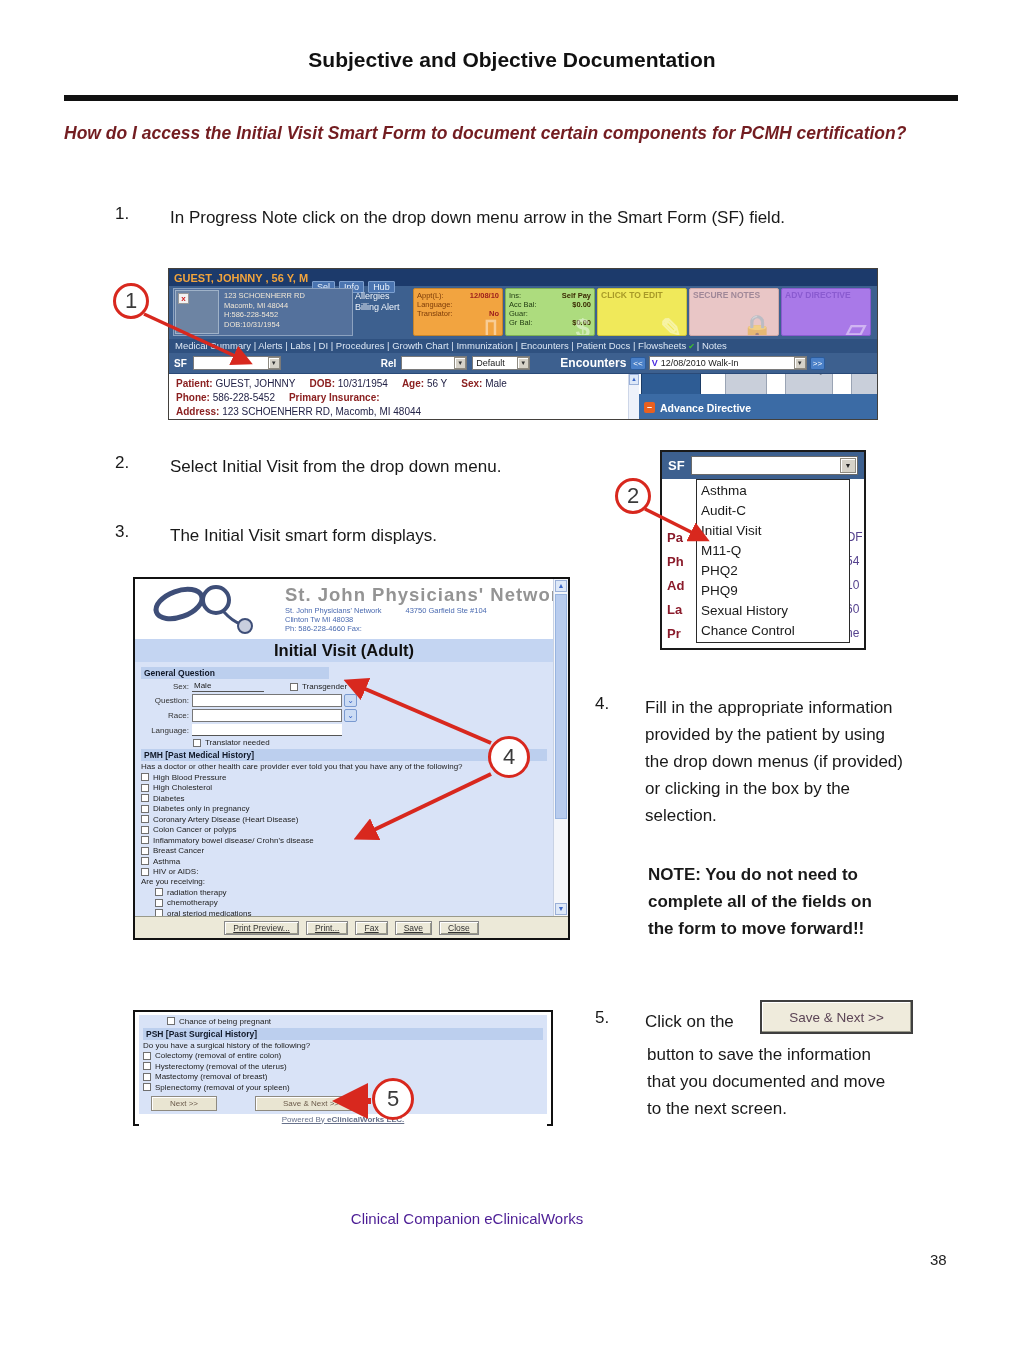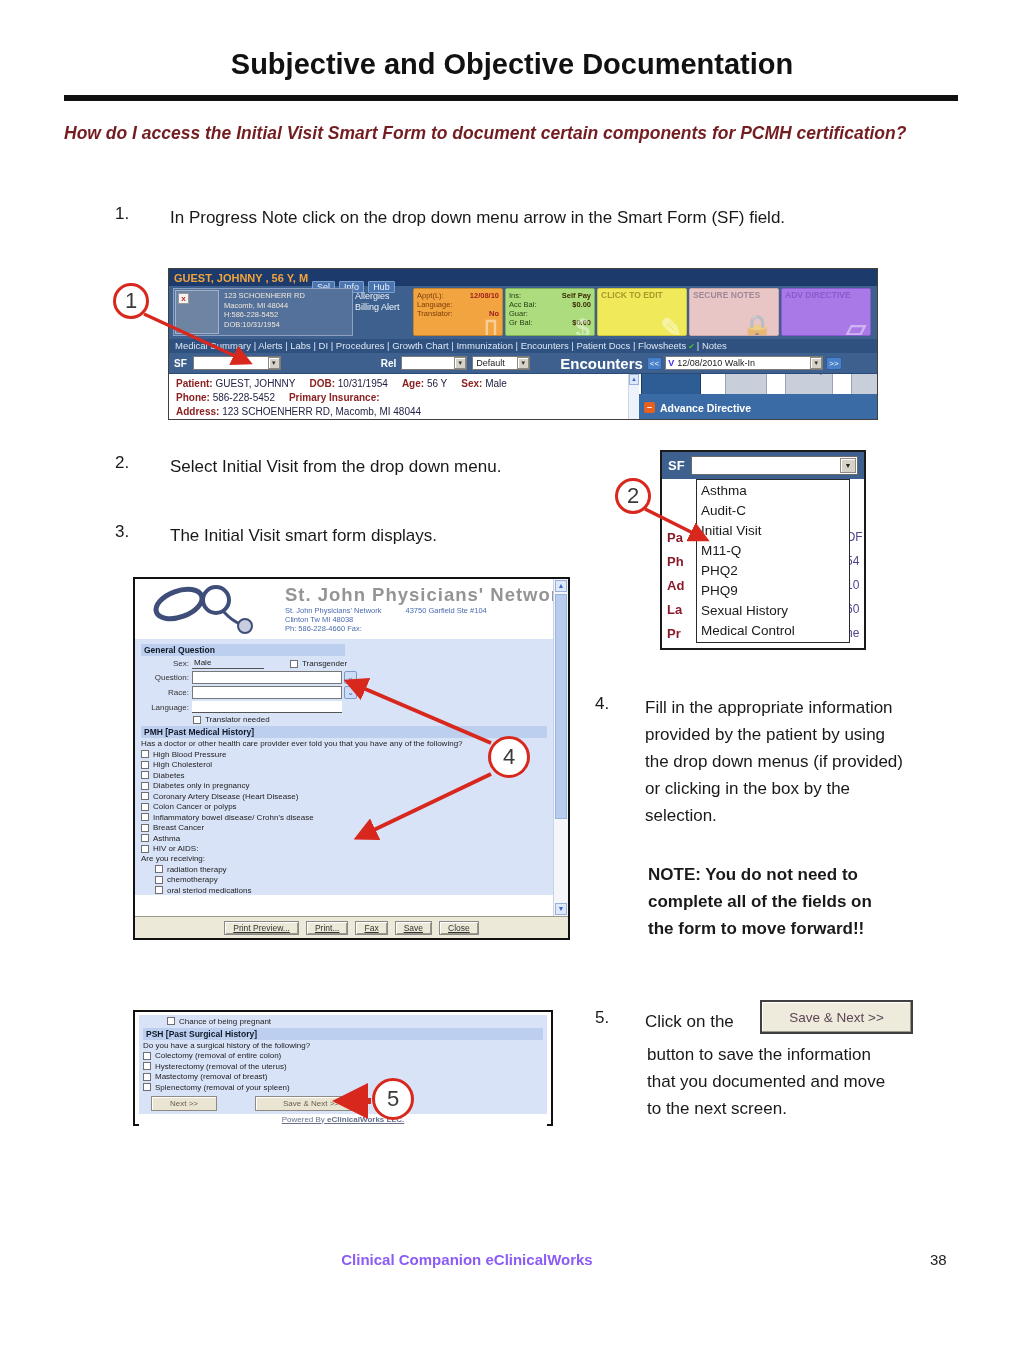--- a/index.html
+++ b/index.html
@@ -2,35 +2,35 @@
 <html><head>
 <meta charset="utf-8">
 <style>
   * { margin:0; padding:0; box-sizing:border-box; }
   html,body { background:#fff; }
   body { width:1024px; height:1365px; position:relative; font-family:"Liberation Sans", sans-serif; color:#1c1c1c; overflow:hidden; }
 
   .abs { position:absolute; }
 
   
-  #doc-title { top:48px; left:0; width:1024px; text-align:center; font-size:29px; font-weight:bold; color:#111; }
+  #doc-title { top:48px; left:0; width:1024px; text-align:center; font-size:21px; font-weight:bold; color:#111; }
   #title-rule { top:95px; left:64px; width:894px; height:4px; border-top:4px solid #111; border-bottom:2px solid #111; }
   #question { top:120px; left:64px; width:850px; font-size:17.5px; font-weight:bold; font-style:italic; color:#731d21; line-height:26px; }
   .step-num { font-size:17px; color:#191919; }
   .step-text { font-size:17px; color:#191919; line-height:27px; }
   #s1-num{ top:204px; left:115px; } #s1-text{ top:204px; left:170px; width:620px; }
   #s2-num{ top:453px; left:115px; } #s2-text{ top:453px; left:170px; width:480px; }
   #s3-num{ top:522px; left:115px; } #s3-text{ top:522px; left:170px; width:480px; }
   #s4-num{ top:694px; left:595px; } #s4-text{ top:694px; left:645px; width:265px; }
   #s4-note{ top:861px; left:648px; width:250px; font-weight:bold; }
   #s5-num{ top:1008px; left:595px; } #s5-lead{ top:1008px; left:645px; }
   #s5-rest{ top:1041px; left:647px; width:250px; }
   #save-next-img { top:1000px; left:760px; width:153px; height:34px; background:#efebdc; border:2px solid #3f3f3f; box-shadow:inset -1px -1px 0 #9a9a8a, inset 1px 1px 0 #fff;
                    display:flex; align-items:center; justify-content:center; font-size:13.5px; color:#5c4556; }
-  #footer-text { top:1251px; left:467px; transform:translateX(-50%); font-size:15px; color:#8b5cf6;font-weight:bold; }
+  #footer-text { top:1210px; left:467px; transform:translateX(-50%); font-size:15px; color:#4c1d95; }
   #page-num { top:1251px; left:930px; font-size:15px; color:#222; }
 
   
   .callout { border:3px solid #d8281e; background:#fff; border-radius:50%; display:flex; align-items:center; justify-content:center;
              font-size:22px; color:#3a3a3a; z-index:50; }
   #c1{ top:283px; left:113px; width:36px; height:36px; }
   #c2{ top:478px; left:615px; width:36px; height:36px; }
   #c4{ top:736px; left:488px; width:42px; height:42px; }
   #c5{ top:1078px; left:372px; width:42px; height:42px; }
   #arrow-layer { top:0; left:0; width:1024px; height:1365px; pointer-events:none; z-index:40; }
@@ -98,21 +98,21 @@
   .fscroll .sup{ top:1px; } .fscroll .sdn{ bottom:1px; }
   .fscroll .thumb { position:absolute; left:1px; right:1px; top:15px; height:225px; background:#b8ccee; border:1px solid #98b4e0; }
   .fhead { height:60px; background:#fff; position:relative; }
   .fclinic { position:absolute; left:150px; top:5px; }
   .fclinic .cname { color:#949494; font-weight:bold; font-size:18.5px; letter-spacing:1px; white-space:nowrap; }
   .fclinic .cline { color:#4a6ab0; font-size:7.5px; line-height:9px; white-space:nowrap; }
   .fclinic .cline .gap { display:inline-block; width:24px; }
   .ftitle { height:23px; background:#c4d5f2; text-align:center; font-weight:bold; font-size:16.5px; color:#101010; line-height:23px; }
   .fbody { height:256px; background:#d9e3f7; padding:3px 0 0 6px; font-size:8px; color:#222; overflow:hidden; position:relative; }
   .sechead { background:#bccfee; font-weight:bold; font-size:8.5px; color:#101828; padding:1px 3px; margin:2px 6px 1px 0; }
-  .sechead.half { width:204px; }
+  .sechead.half { width:188px; }
   .frow { display:flex; align-items:center; margin-top:2px; }
   .flab { width:48px; text-align:right; margin-right:3px; color:#333; }
   .finput-u { width:72px; border-bottom:1px solid #555; padding-left:2px; height:11px; }
   .fsel { width:150px; height:13px; background:#fff; border:1px solid #777; }
   .fchev { width:13px; height:13px; margin-left:2px; background:#ccdcf4; border:1px solid #7a9ad0; color:#3a66c8; font-size:8px; text-align:center; line-height:11px; border-radius:2px; }
   .finput-b { width:150px; height:12px; background:#fff; border-bottom:1px solid #555; }
   .cbx { width:8px; height:8px; background:#fff; border:1px solid #707070; display:inline-block; flex:0 0 auto; }
   .cbrow { display:flex; align-items:center; gap:4px; height:10.5px; }
   .cbrow .cbl { white-space:nowrap; }
   .plain { height:10px; }
@@ -259,21 +259,21 @@
       </span>
     <span class="lbl" style="margin-left:100px;">Rel</span>
     <span class="dd" style="width:66px; margin-left:5px;">
         <span></span>
         <span class="dbtn">▼</span>
       </span>
     <span class="dd" style="width:58px; margin-left:5px;">
         <span style="padding-left:3px;">Default</span>
         <span class="dbtn">▼</span>
       </span>
-    <span class="lbl" style="margin-left:30px; font-size:15px;">Encounters</span>
+    <span class="lbl" style="margin-left:30px; font-size:12px;">Encounters</span>
     <span class="navbtn" style="margin-left:4px;">&lt;&lt;</span>
     <span class="dd" style="width:158px; margin-left:3px;">
         <span style="display:flex;align-items:center;">
           <span class="vflag">V</span>
           <span>12/08/2010 Walk-In</span>
         </span>
         <span class="dbtn">▼</span>
       </span>
     <span class="navbtn" style="margin-left:3px;">&gt;&gt;</span>
   </div>
@@ -327,40 +327,41 @@
       <span class="sb-fragR" style="top: 174px;">ne</span>
     </div>
   <div class="sb-list">
       <div class="sb-item">Asthma</div>
       <div class="sb-item">Audit-C</div>
       <div class="sb-item">Initial Visit</div>
       <div class="sb-item">M11-Q</div>
       <div class="sb-item">PHQ2</div>
       <div class="sb-item">PHQ9</div>
       <div class="sb-item">Sexual History</div>
-      <div class="sb-item">Medical Control</div>
+      <div class="sb-item">Chance Control</div>
     </div>
 </div>
 
 <div class="abs" id="shotC">
   <div class="fmain">
     <div class="fhead">
       <svg width="110" height="54" viewBox="0 0 110 54" style="position:absolute;left:14px;top:3px;">
         <ellipse cx="30" cy="22" rx="24" ry="13" fill="none" stroke="#3e4e78" stroke-width="5" transform="rotate(-20 30 22)"></ellipse>
         <circle cx="67" cy="18" r="13" fill="none" stroke="#3e4e78" stroke-width="4"></circle>
         <path d="M74 29 Q84 40 92 42" fill="none" stroke="#3e4e78" stroke-width="3"></path>
         <circle cx="96" cy="44" r="7" fill="#c9cede" stroke="#3e4e78" stroke-width="2"></circle>
       </svg>
       <div class="fclinic">
         <div class="cname">St. John Physicians' Network</div>
         <div class="cline"><span>St. John Physicians' Network</span><span class="gap"></span><span>43750 Garfield Ste #104</span></div>
         <div class="cline">Clinton Tw MI 48038</div>
         <div class="cline">Ph: 586-228-4660  Fax:</div>
       </div>
     </div>
+    <div class="ftitle">Initial Visit (Adult)</div>
     <div class="fbody">
       <div class="sechead half">General Question</div>
       <div class="frow">
         <span class="flab">Sex:</span>
         <span class="finput-u">Male</span>
         <span style="width:26px;"></span>
         <span class="cbx"></span>
         <span style="margin-left:4px;">Transgender</span>
       </div>
       <div class="frow">

